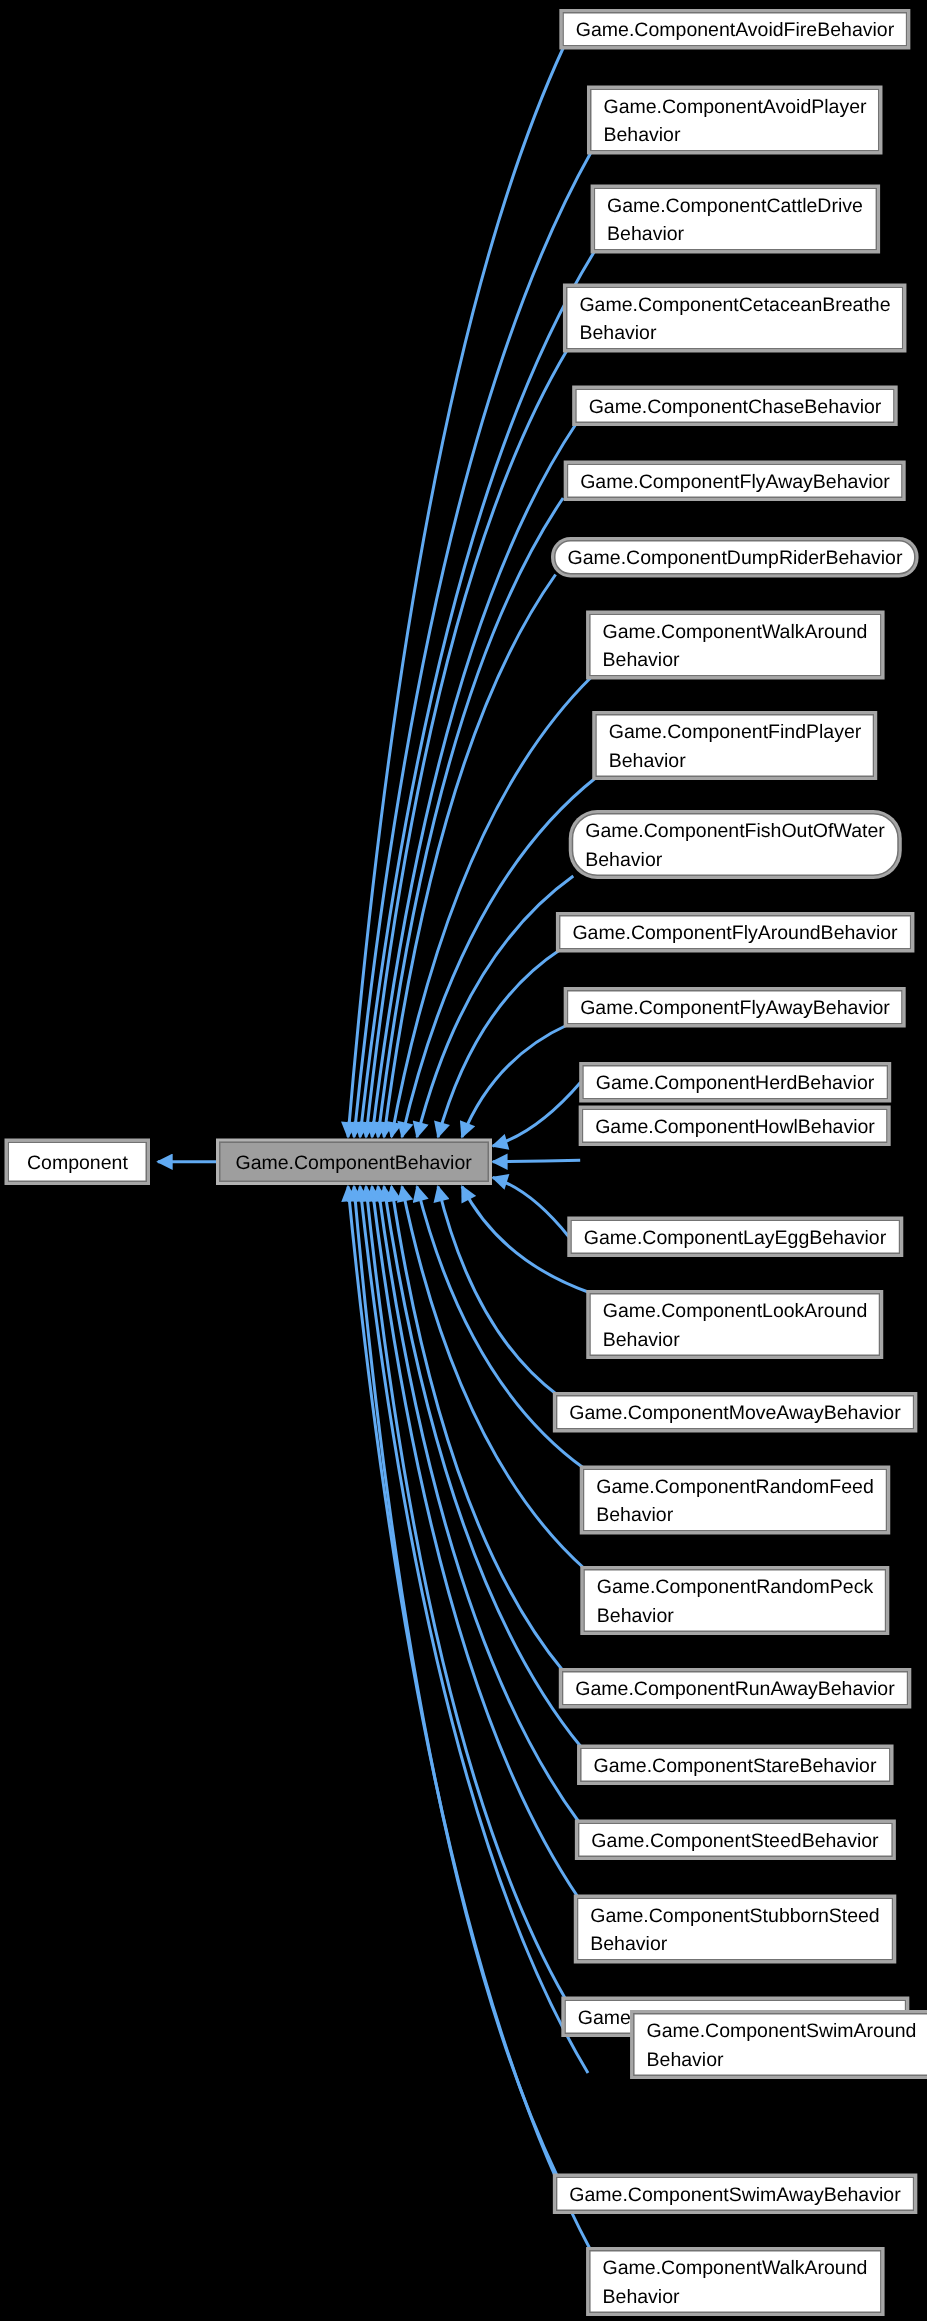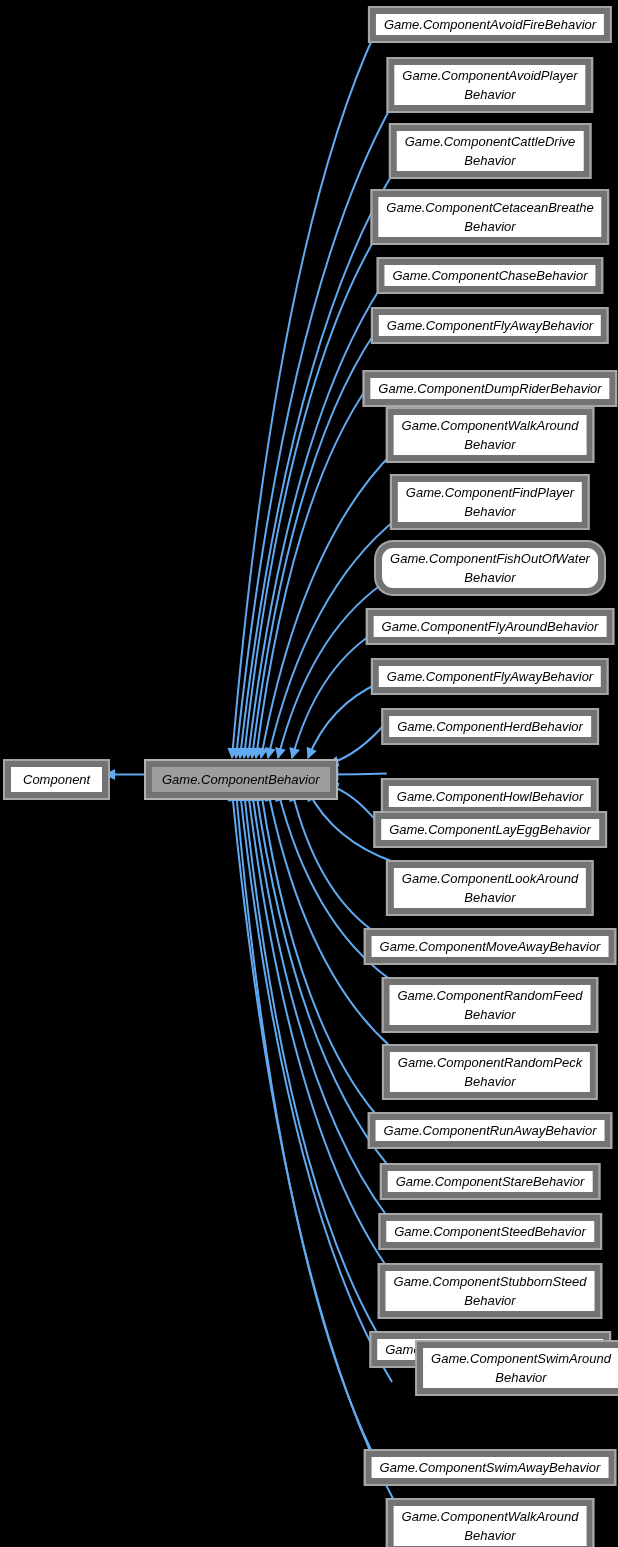--- a/index.html
+++ b/index.html
@@ -10,27 +10,26 @@
     font-family:"Liberation Sans",sans-serif;
     font-size:13px;
     color:var(--text,#000);
     background:var(--bg,#000);
   }
   #edges{position:absolute;left:0;top:0;z-index:0;}
   .node{
     position:absolute;
     z-index:1;
     background:var(--fill,#fff);
-    border:6px solid #737373;
+    border:1px solid #737373;
     box-shadow:0 0 0 2px var(--ring,#a6a6a6);
-    text-align:center;
+    text-align:left;
     line-height:19px;
     padding:1px 8px;
     white-space:nowrap;
-    font-style:italic;
   }
   .derived{left:490px;transform:translateX(-50%);}
   .central{
     background:var(--cfill,#9e9e9e);
     box-shadow:0 0 0 2px var(--cring,#b2b2b2);
     left:146px;top:761px;
     padding:3px 10px;
   }
   .base{left:5px;top:761px;padding:3px 12px;}
   .node .line{pointer-events:none;}
@@ -100,21 +99,21 @@
       <div class="node derived" style="top: 191px;">
         <div class="line">Game.ComponentCetaceanBreathe</div>
         <div class="line">Behavior</div>
       </div>
       <div class="node derived" style="top: 259px;">
         <div class="line">Game.ComponentChaseBehavior</div>
       </div>
       <div class="node derived" style="top: 309px;">
         <div class="line">Game.ComponentFlyAwayBehavior</div>
       </div>
-      <div class="node derived" style="top: 372px;">
+      <div class="node derived" style="top: 360px; border-radius: 11px;">
         <div class="line">Game.ComponentDumpRiderBehavior</div>
       </div>
       <div class="node derived" style="top: 409px;">
         <div class="line">Game.ComponentWalkAround</div>
         <div class="line">Behavior</div>
       </div>
       <div class="node derived" style="top: 476px;">
         <div class="line">Game.ComponentFindPlayer</div>
         <div class="line">Behavior</div>
       </div>
@@ -124,21 +123,21 @@
       </div>
       <div class="node derived" style="top: 610px;">
         <div class="line">Game.ComponentFlyAroundBehavior</div>
       </div>
       <div class="node derived" style="top: 660px;">
         <div class="line">Game.ComponentFlyAwayBehavior</div>
       </div>
       <div class="node derived" style="top: 710px;">
         <div class="line">Game.ComponentHerdBehavior</div>
       </div>
-      <div class="node derived" style="top: 780px;">
+      <div class="node derived" style="top: 739px;">
         <div class="line">Game.ComponentHowlBehavior</div>
       </div>
       <div class="node derived" style="top: 813px;">
         <div class="line">Game.ComponentLayEggBehavior</div>
       </div>
       <div class="node derived" style="top: 862px;">
         <div class="line">Game.ComponentLookAround</div>
         <div class="line">Behavior</div>
       </div>
       <div class="node derived" style="top: 930px;">

